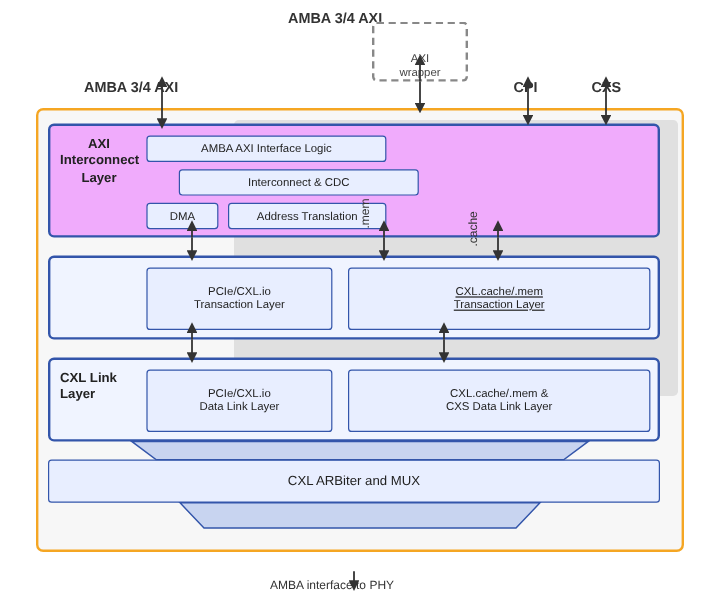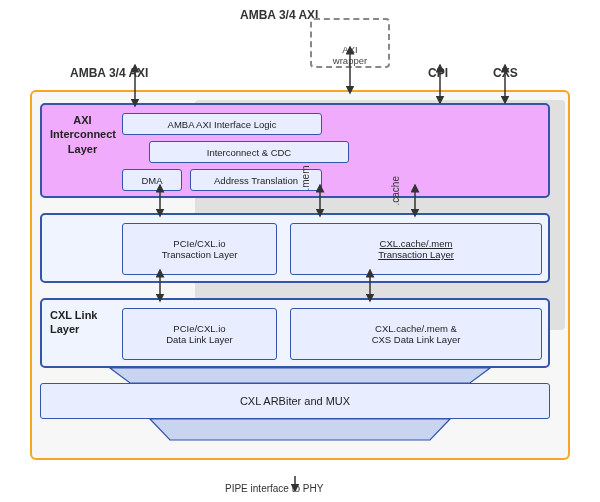--- a/index.html
+++ b/index.html
@@ -232,21 +232,21 @@
 
   <div class="label" style="top:371px; left:340px; font-size:10px; color:#333;">LPIF</div>
 
   <div class="arbiter-box">
     <span>CXL ARBiter and MUX</span>
   </div>
 
   <div class="label" style="top:428px; left:260px; font-size:10px; color:#333;">LPIF</div>
 
 
-  <div class="label" style="top:483px; left:225px; font-size:10px; color:#333;">PIPE interface to PHY</div>
+  <div class="label" style="top:483px; left:225px; font-size:10px; color:#333;">AMBA interface to PHY</div>
 
   <div class="label" style="top:185px; left:305px; font-size:10px; color:#333; transform: rotate(-90deg); transform-origin: left center;">.mem</div>
 
   <div class="label" style="top:200px; left:395px; font-size:10px; color:#333; transform: rotate(-90deg); transform-origin: left center;">.cache</div>
 
   <svg class="arrows-svg">
 
     <defs>
       <marker id="arrowhead" markerWidth="6" markerHeight="6" refX="3" refY="3" orient="auto">
         <polygon points="0 0, 6 3, 0 6" fill="#333"></polygon>

